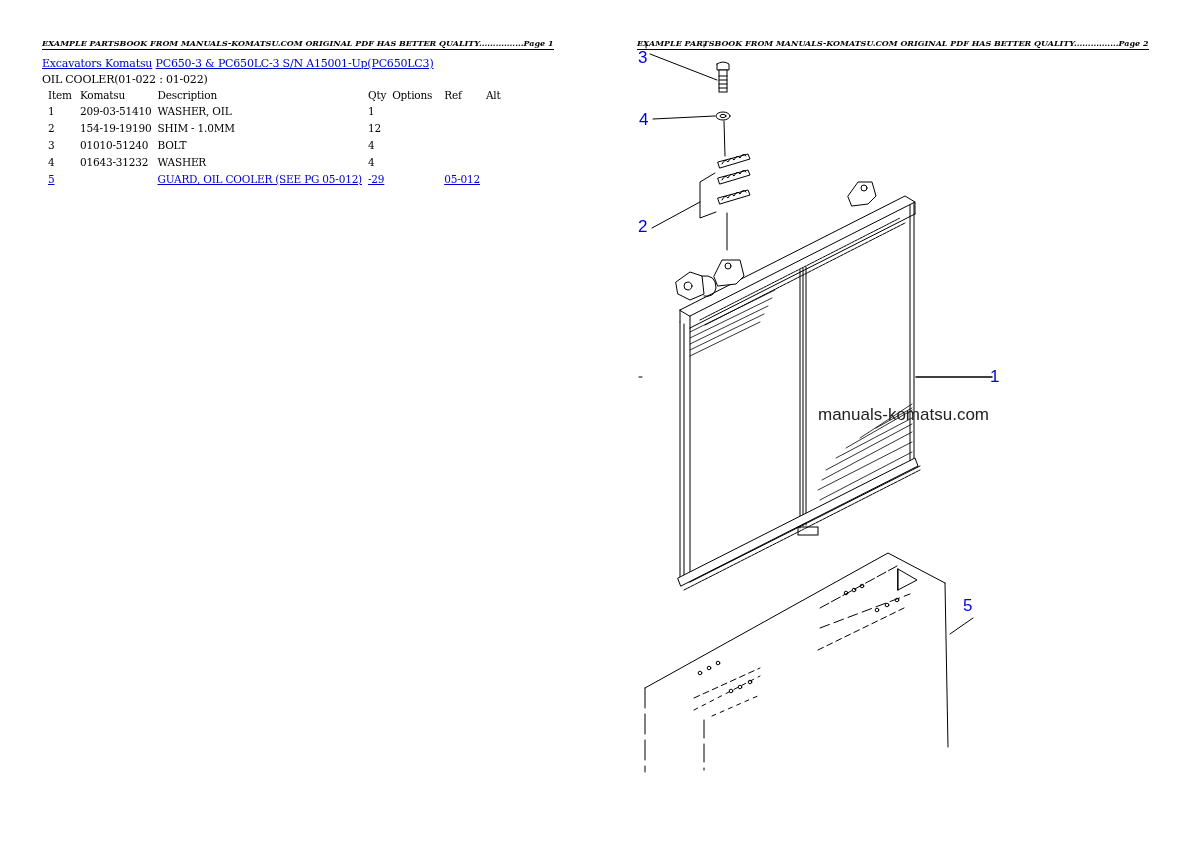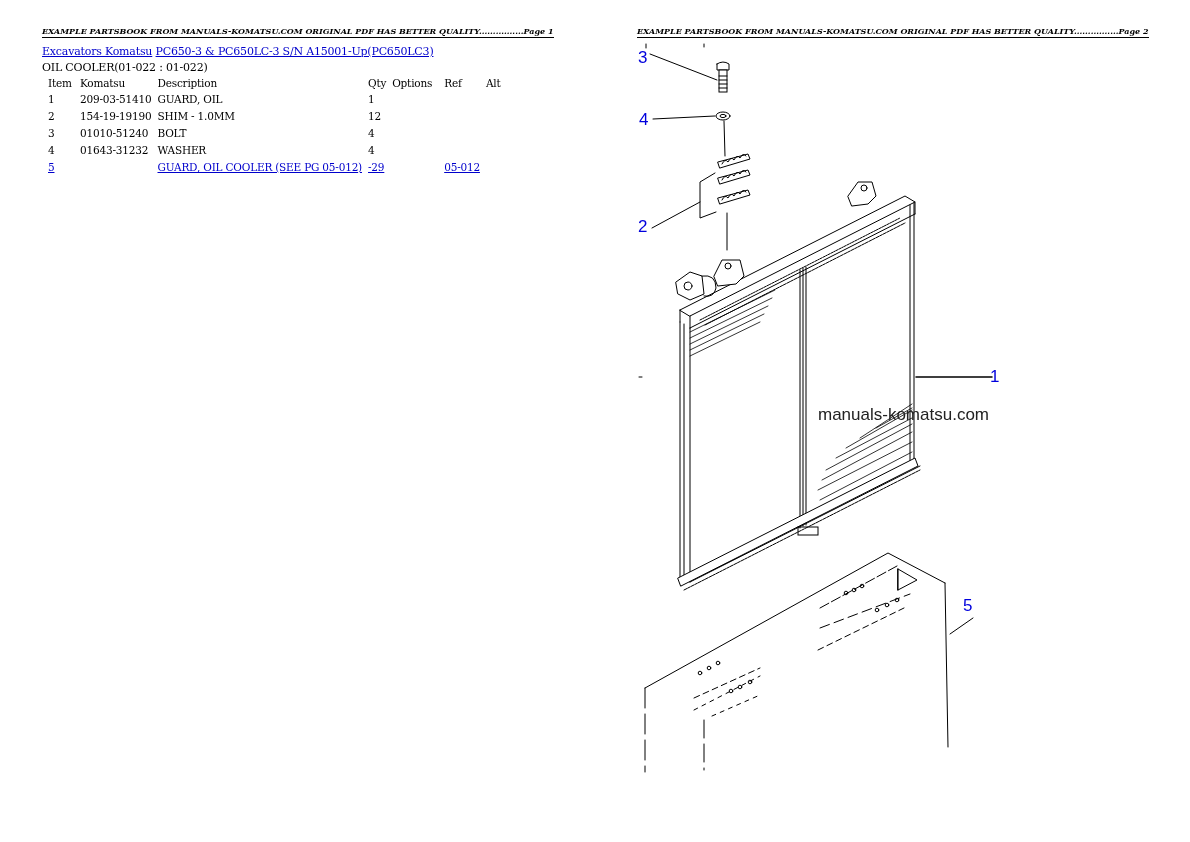--- a/index.html
+++ b/index.html
@@ -1,17 +1,17 @@
 <!DOCTYPE html>
 <html><head>
 <meta charset="utf-8">
 <style>
   html, body { margin:0; padding:0; background:#ffffff; }
   body { width:1190px; height:842px; position:relative; overflow:hidden; font-family:"DejaVu Serif", serif; color:#000; }
-  .page { position:absolute; top:0; width:595px; height:686px; }
+  .page { position:absolute; top:12px; width:595px; height:686px; }
   .page-left { left:0; }
   .page-right { left:595px; }
   .header { position:absolute; top:26px; font-family:"DejaVu Serif", serif; font-size:8px; font-weight:bold; font-style:italic; text-align:right; white-space:nowrap; }
   .page-left .header { left:42px; width:510px; }
   .page-right .header { left:42px; width:510px; }
   .header-rule { position:absolute; top:37px; height:1px; background:#000; }
   .page-left .header-rule { left:42px; width:512px; }
   .page-right .header-rule { left:42px; width:512px; }
   .crumbs { position:absolute; left:42px; top:45px; font-size:11px; white-space:nowrap; letter-spacing:-0.2px; }
   a.link { color:#0000cc; text-decoration:underline; cursor:pointer; }
@@ -52,21 +52,21 @@
         <th class="c-qty">Qty</th>
         <th class="c-opt">Options</th>
         <th class="c-ref">Ref</th>
         <th class="c-alt">Alt</th>
       </tr>
     </thead>
     <tbody>
       <tr>
         <td class="c-item">1</td>
         <td>209-03-51410</td>
-        <td>GUARD, OIL</td>
+        <td>WASHER, OIL</td>
         <td>1</td>
         <td></td>
         <td></td>
         <td></td>
       </tr>
       <tr>
         <td class="c-item">2</td>
         <td>154-19-19190</td>
         <td>SHIM - 1.0MM</td>
         <td>12</td>

